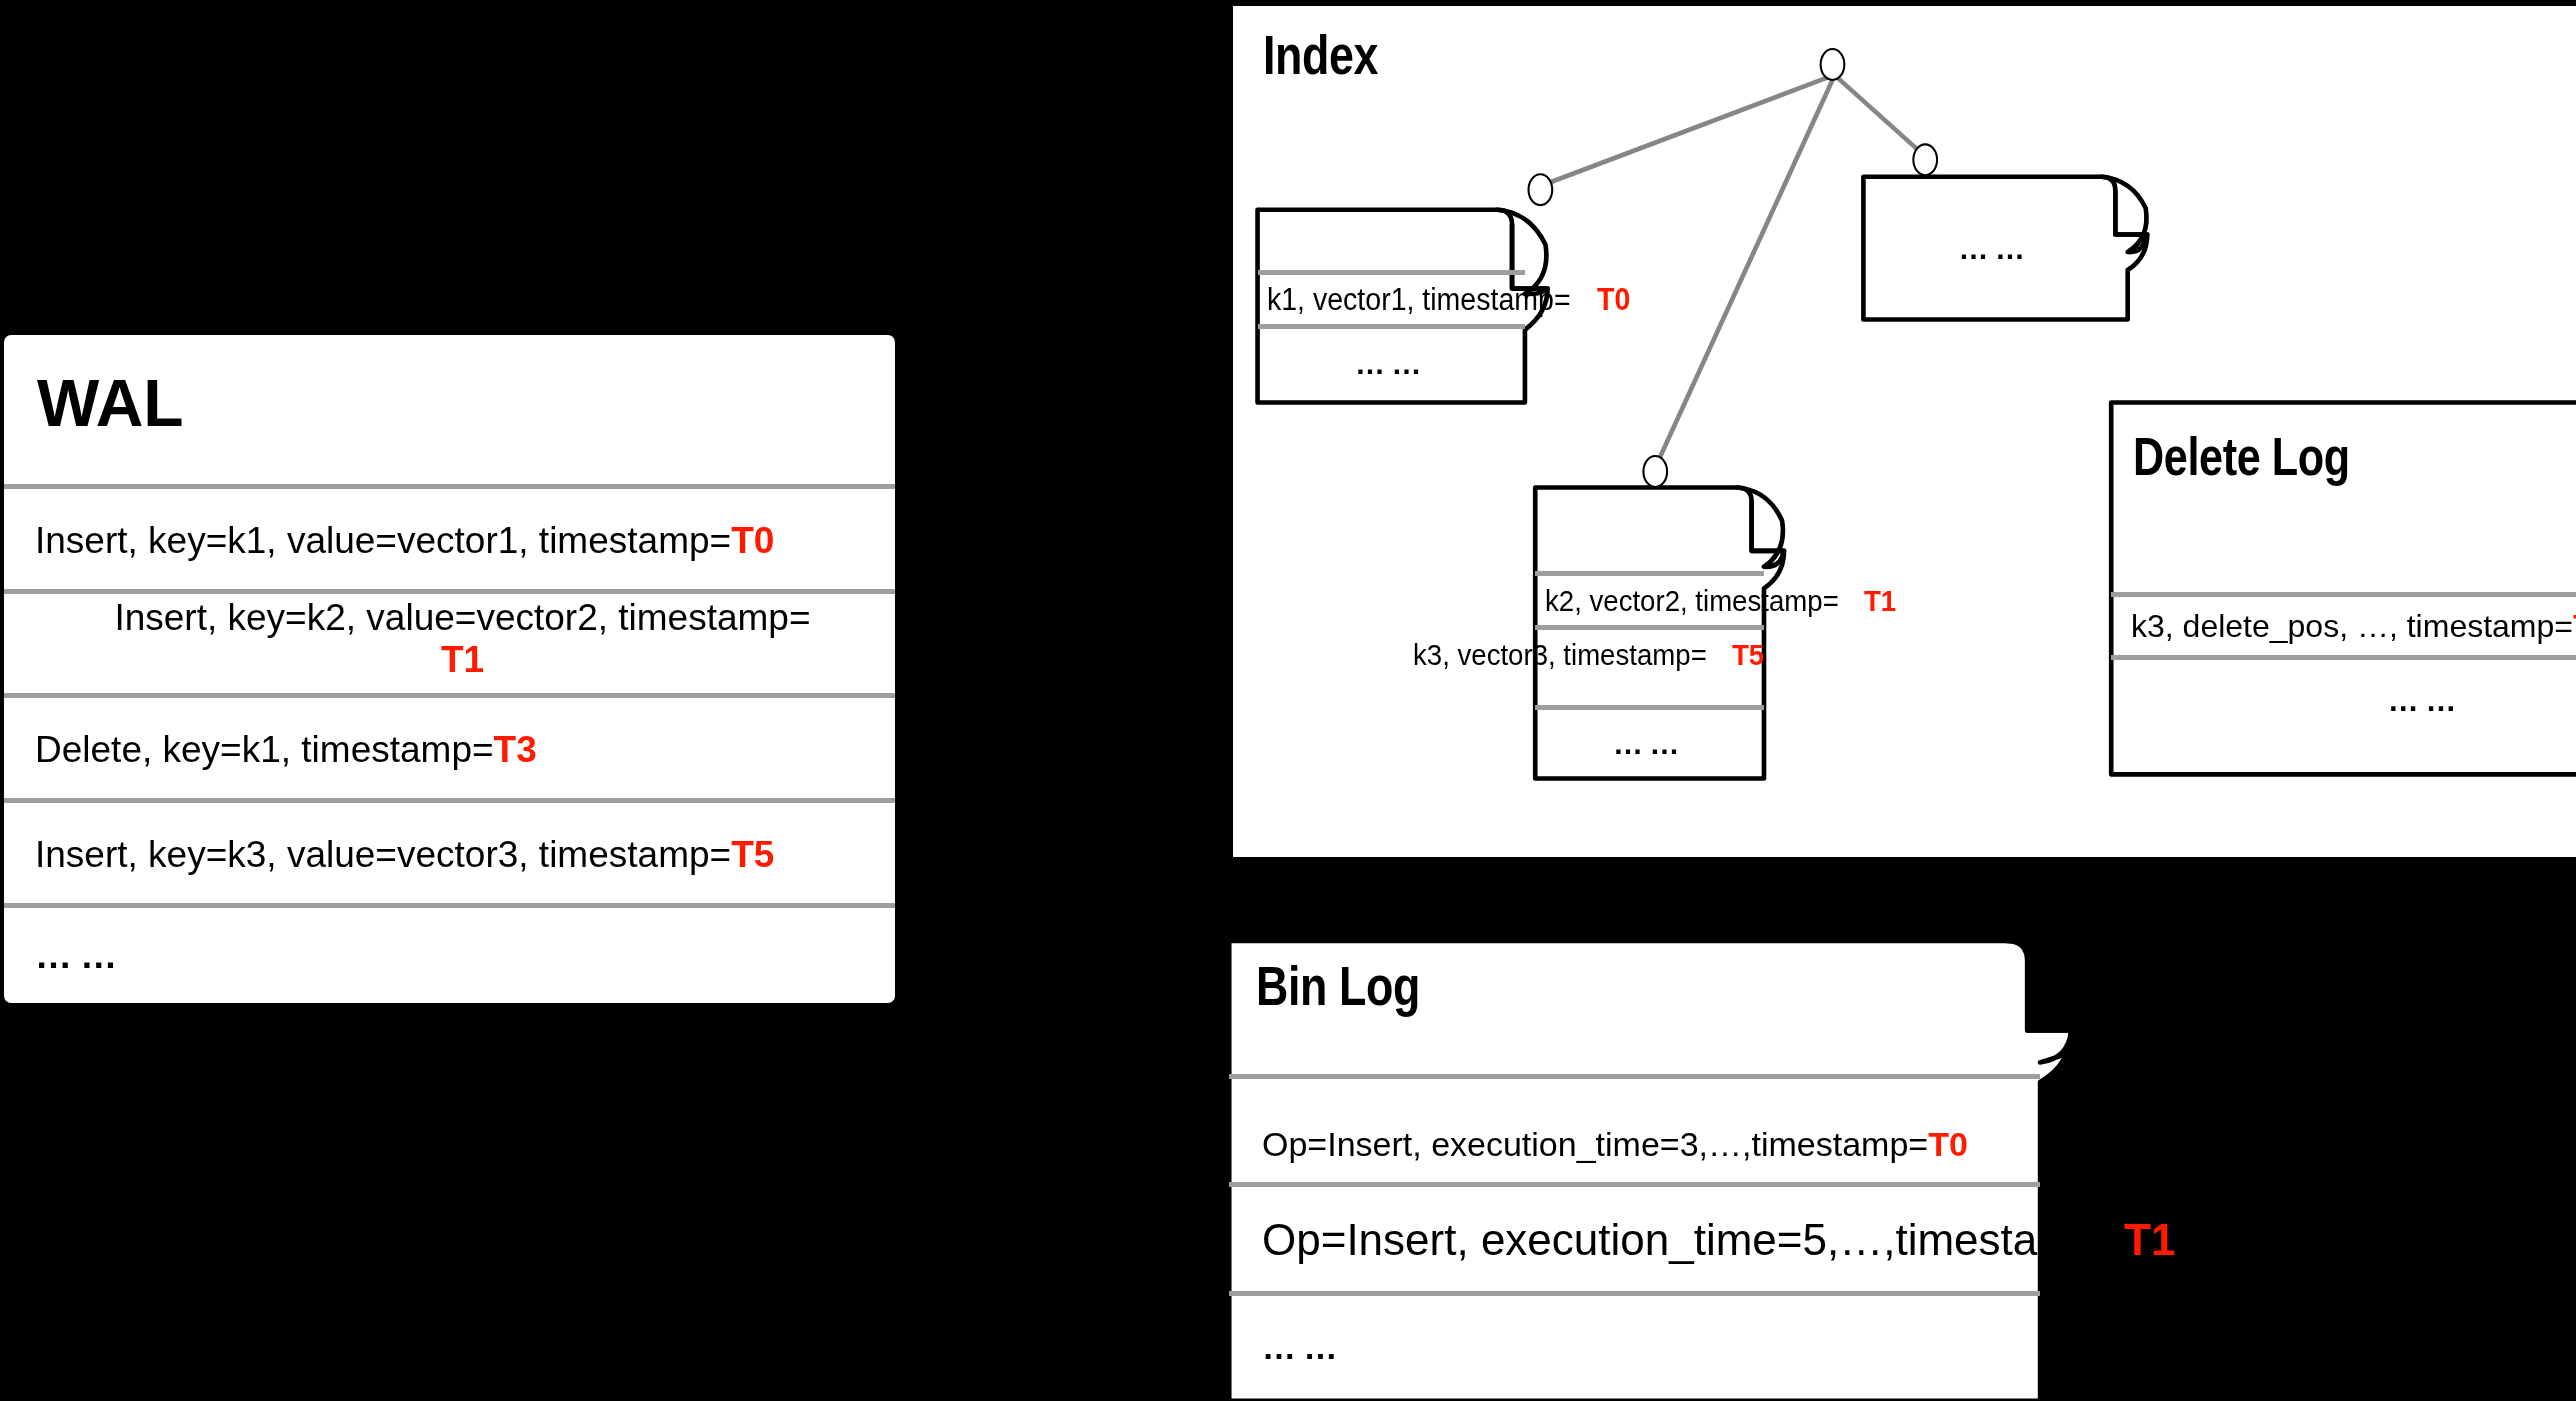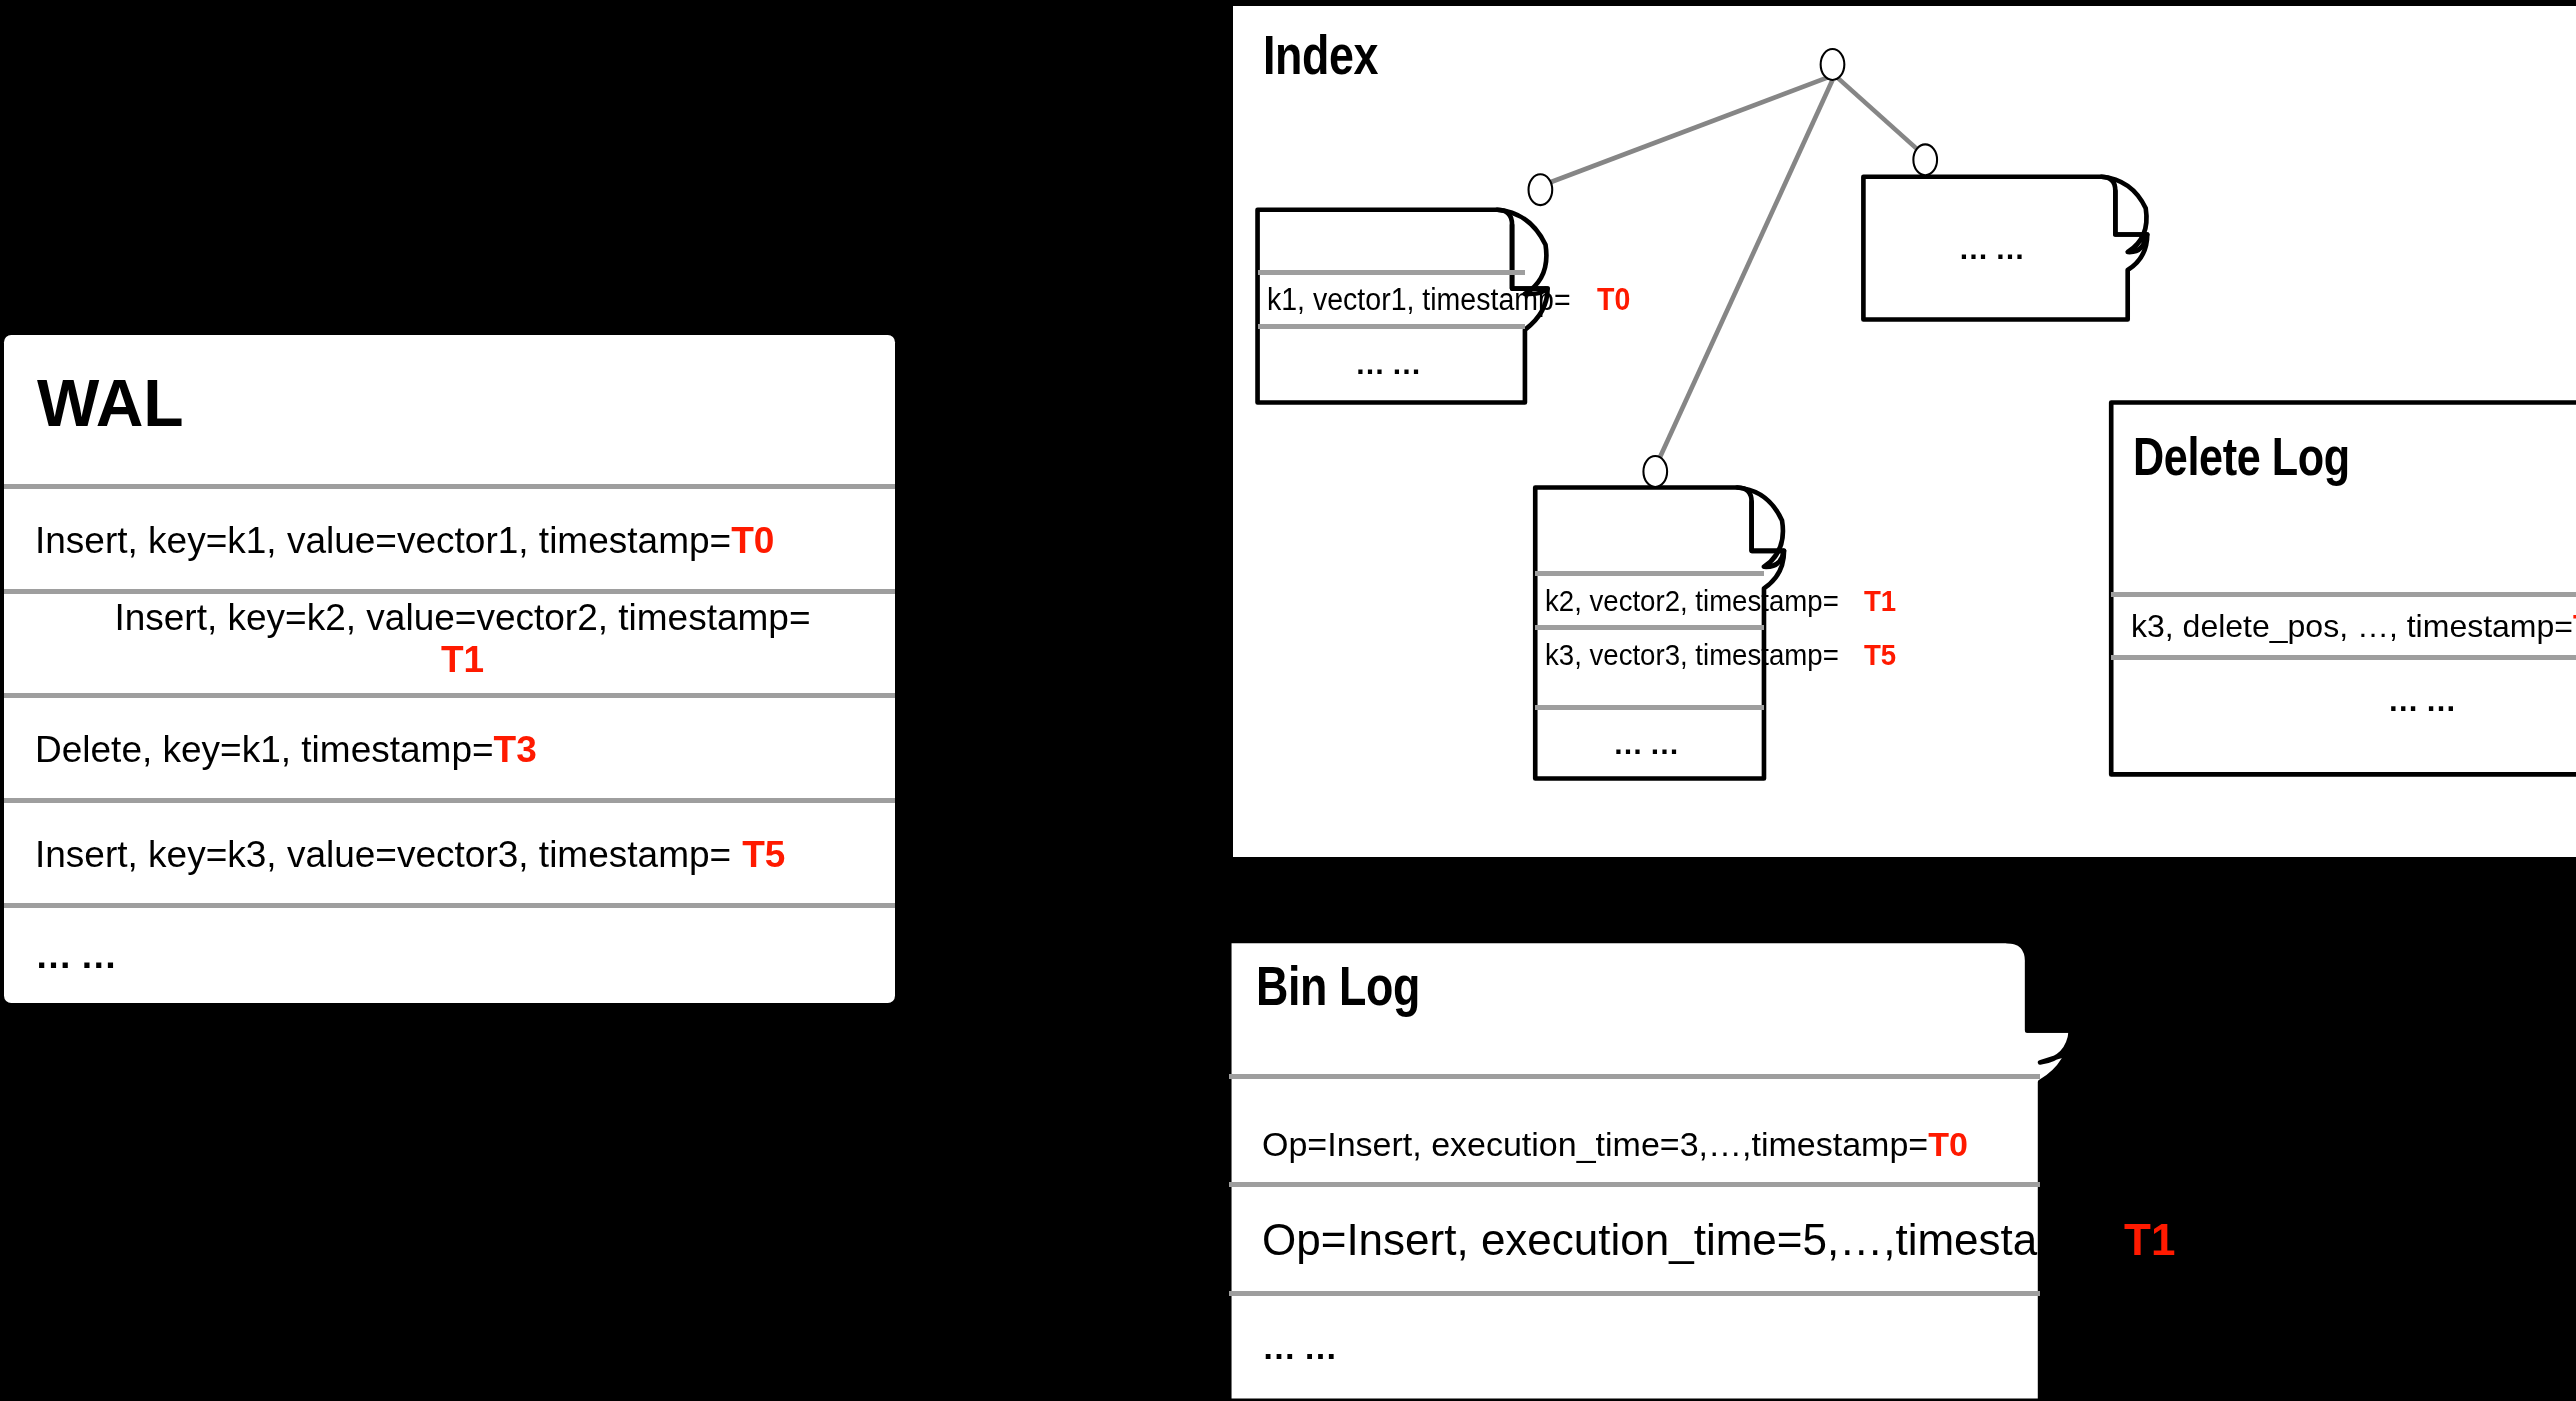--- a/index.html
+++ b/index.html
@@ -61,21 +61,21 @@
       <span class="ts">T1</span>
   </div>
 
   <div class="sep" style="left:4.1px;top:693px;width:891px;height:4.6px;"></div>
   <div class="row" style="left:35px;top:701px;width:855px;height:97px;font-size:37px;">
     <span>Delete, key=k1, timestamp=</span>
       <span class="ts">T3</span>
   </div>
 
   <div class="sep" style="left:4.1px;top:798px;width:891px;height:4.6px;"></div>
-  <div class="row" style="left:35px;top:806px;width:855px;height:97px;font-size:37px;gap:11px;">
+  <div class="row" style="left:35px;top:806px;width:855px;height:97px;font-size:37px;">
     <span>Insert, key=k3, value=vector3, timestamp=</span>
       <span class="ts">T5</span>
   </div>
 
   <div class="sep" style="left:4.1px;top:903px;width:891px;height:4.6px;"></div>
   <div class="row dots" style="left:35px;top:910px;width:855px;height:92px;font-size:37px;">
     <span>……</span>
   </div>
 
   <div class="panel" style="left:1233px;top:5.7px;width:1582px;height:851px;"></div>
@@ -132,21 +132,21 @@
   <div class="row dots" style="left:1863px;top:210px;width:264px;height:77px;font-size:30px;justify-content:center;">
     <span>……</span>
   </div>
 
   <div class="sep" style="left:1535px;top:571px;width:229px;height:5.2px;"></div>
   <div class="row" style="left:1545px;top:576px;width:222px;height:49px;font-size:30px;">
     <span class="squeeze">k2, vector2, timestamp=</span>
       <span class="ts squeeze">T1</span>
   </div>
   <div class="sep" style="left:1535px;top:625px;width:229px;height:5.2px;"></div>
-  <div class="row" style="left:1545px;top:630px;width:222px;height:49px;font-size:30px;">
+  <div class="row" style="left:1545px;top:630px;width:222px;height:49px;font-size:30px;justify-content:flex-end;">
     <span class="squeeze">k3, vector3, timestamp=</span>
       <span class="ts squeeze">T5</span>
   </div>
   <div class="sep" style="left:1535px;top:705px;width:229px;height:5.2px;"></div>
   <div class="row dots" style="left:1535px;top:710px;width:229px;height:67px;font-size:30px;justify-content:center;">
     <span>……</span>
   </div>
 
   <div class="panel-title title-cond" style="left:2133px;top:429px;font-size:54px;">Delete Log</div>
   <div class="sep" style="left:2111px;top:592px;width:629px;height:5.2px;"></div>

